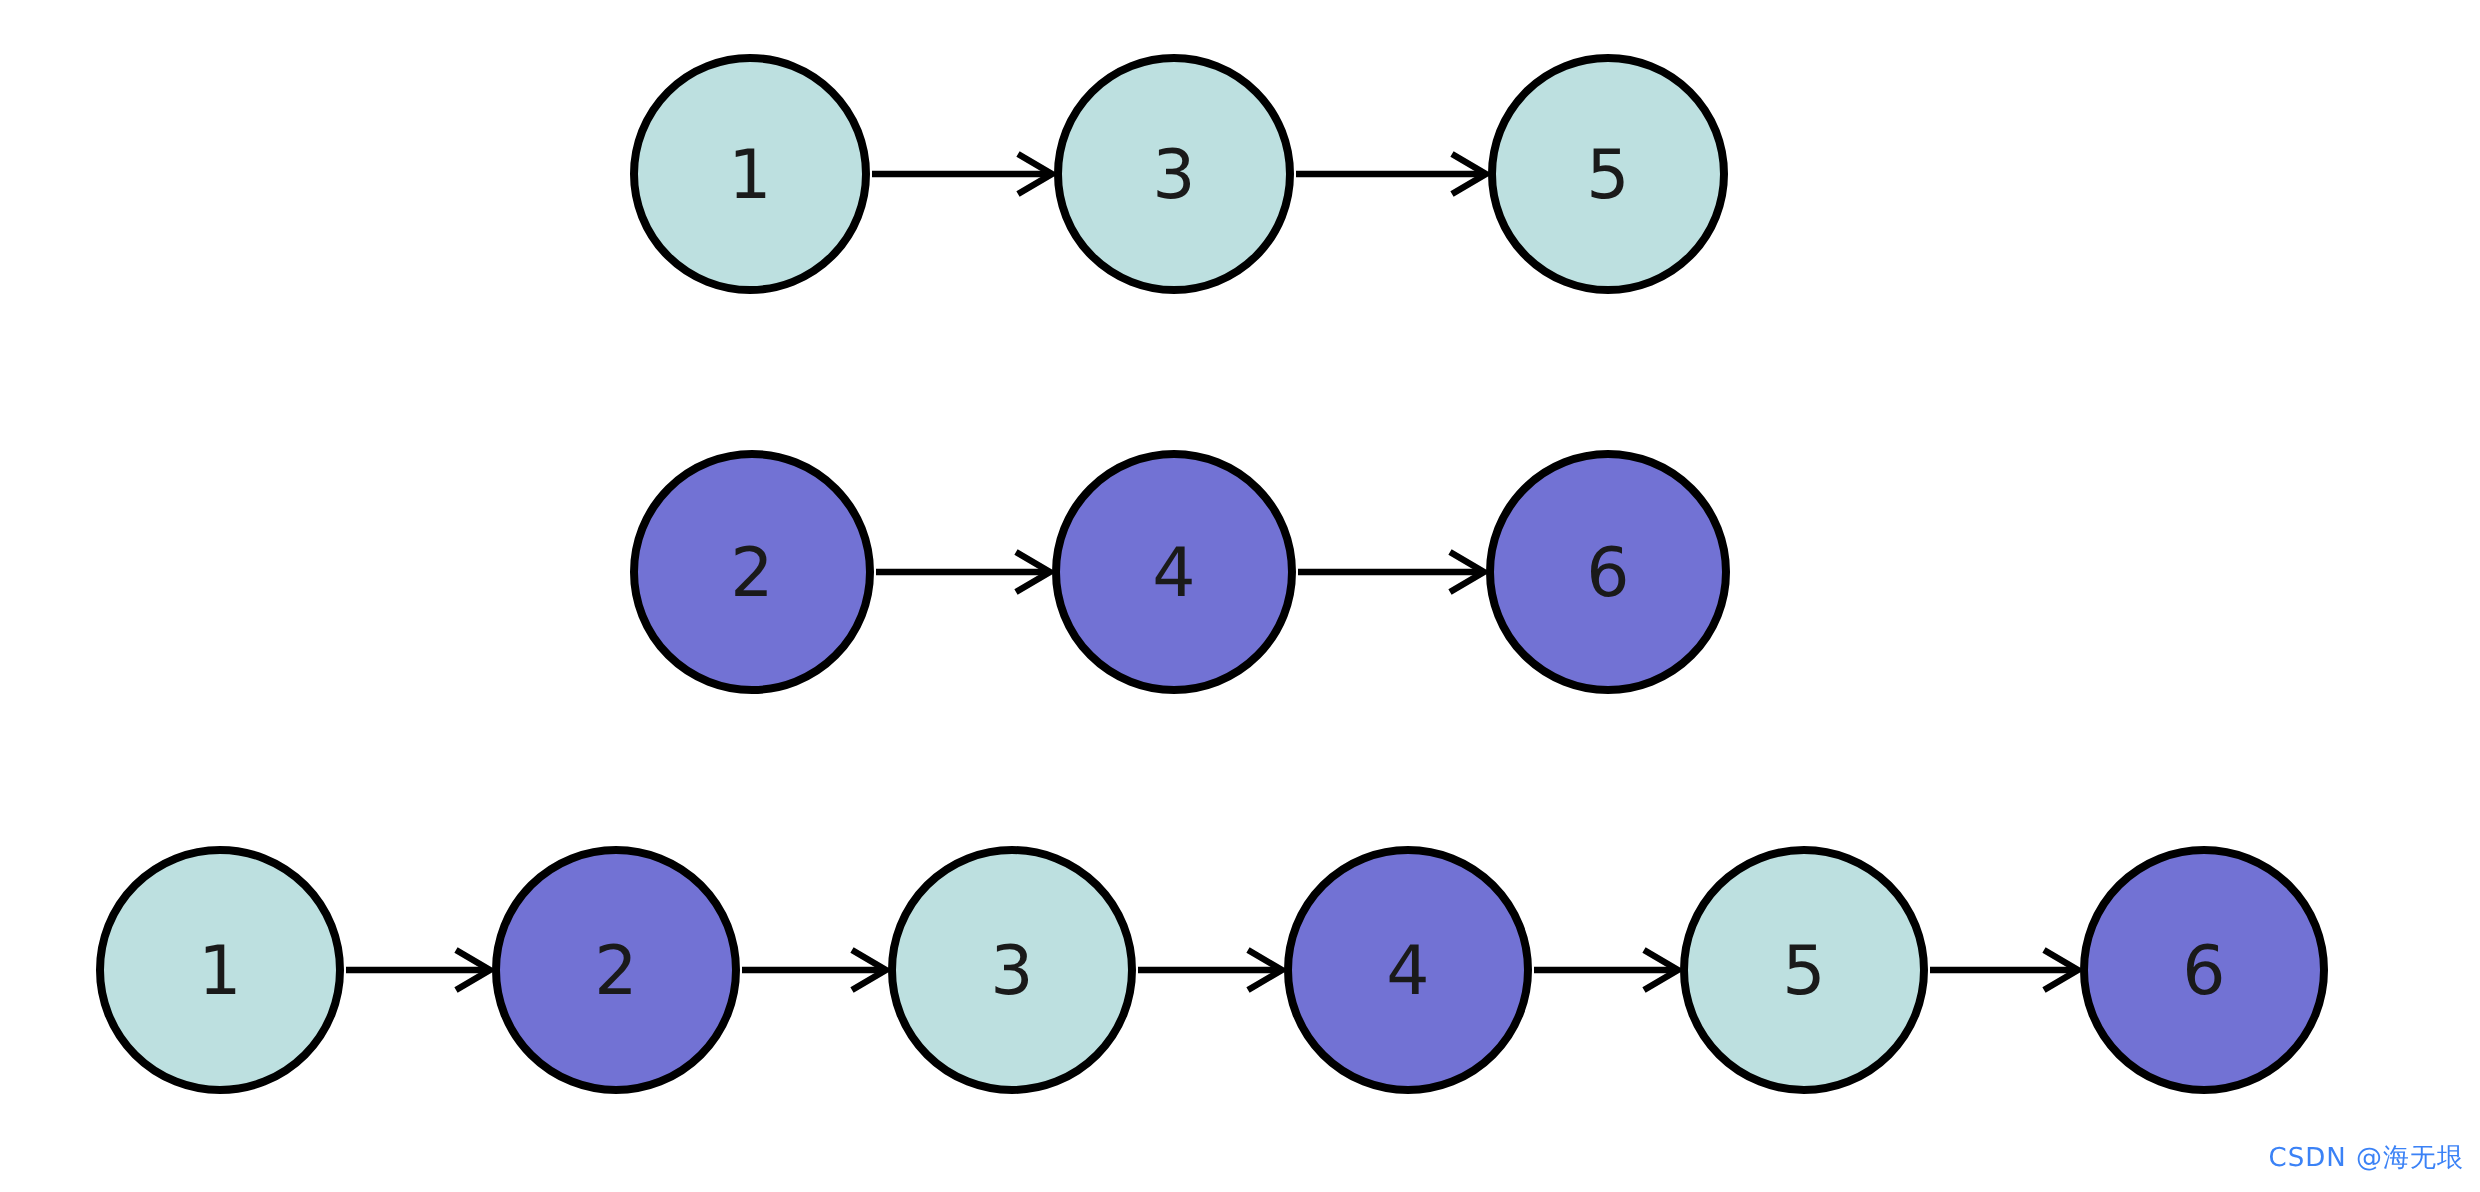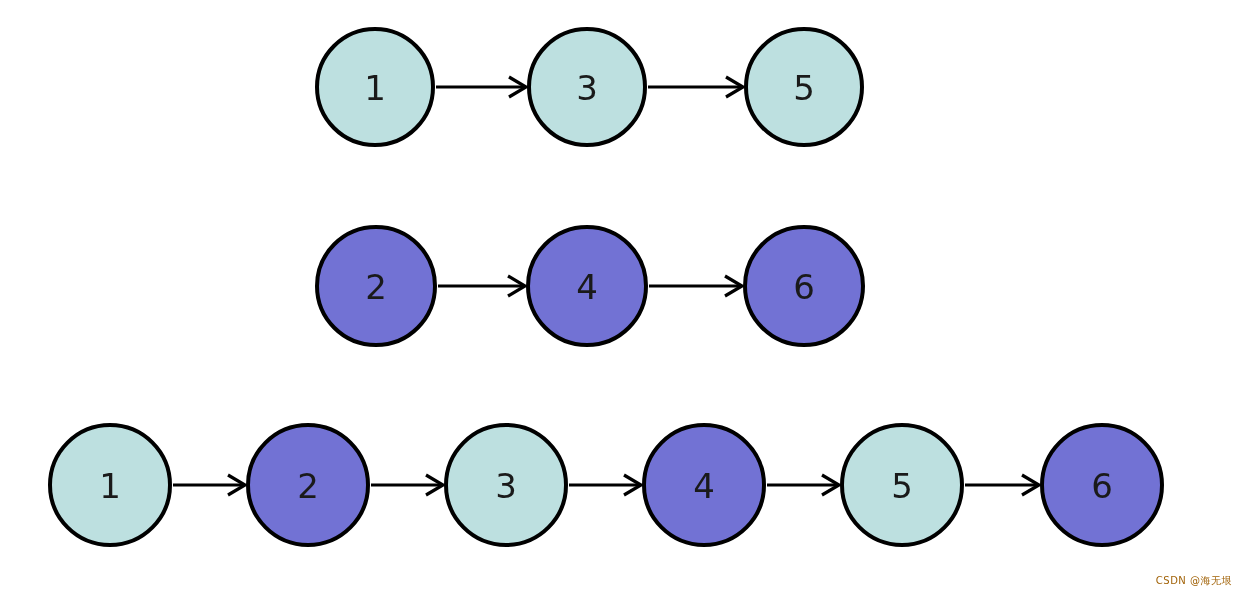--- a/index.html
+++ b/index.html
@@ -47,22 +47,22 @@
     stroke-width: 3.2;
     fill: none;
     stroke-linecap: butt;
     stroke-linejoin: miter;
   }
   .watermark {
     position: absolute;
     right: 8px;
     bottom: 8px;
     font-family: "DejaVu Sans", "Liberation Sans", sans-serif;
-    font-size: 10px;
-    color: #a16207;
+    font-size: 13px;
+    color: #3b82f6;
     letter-spacing: 0.5px;
     white-space: nowrap;
     user-select: none;
     margin-top: 16px;
   }
 </style>
 </head>
 <body>
 
 <div id="canvas">

